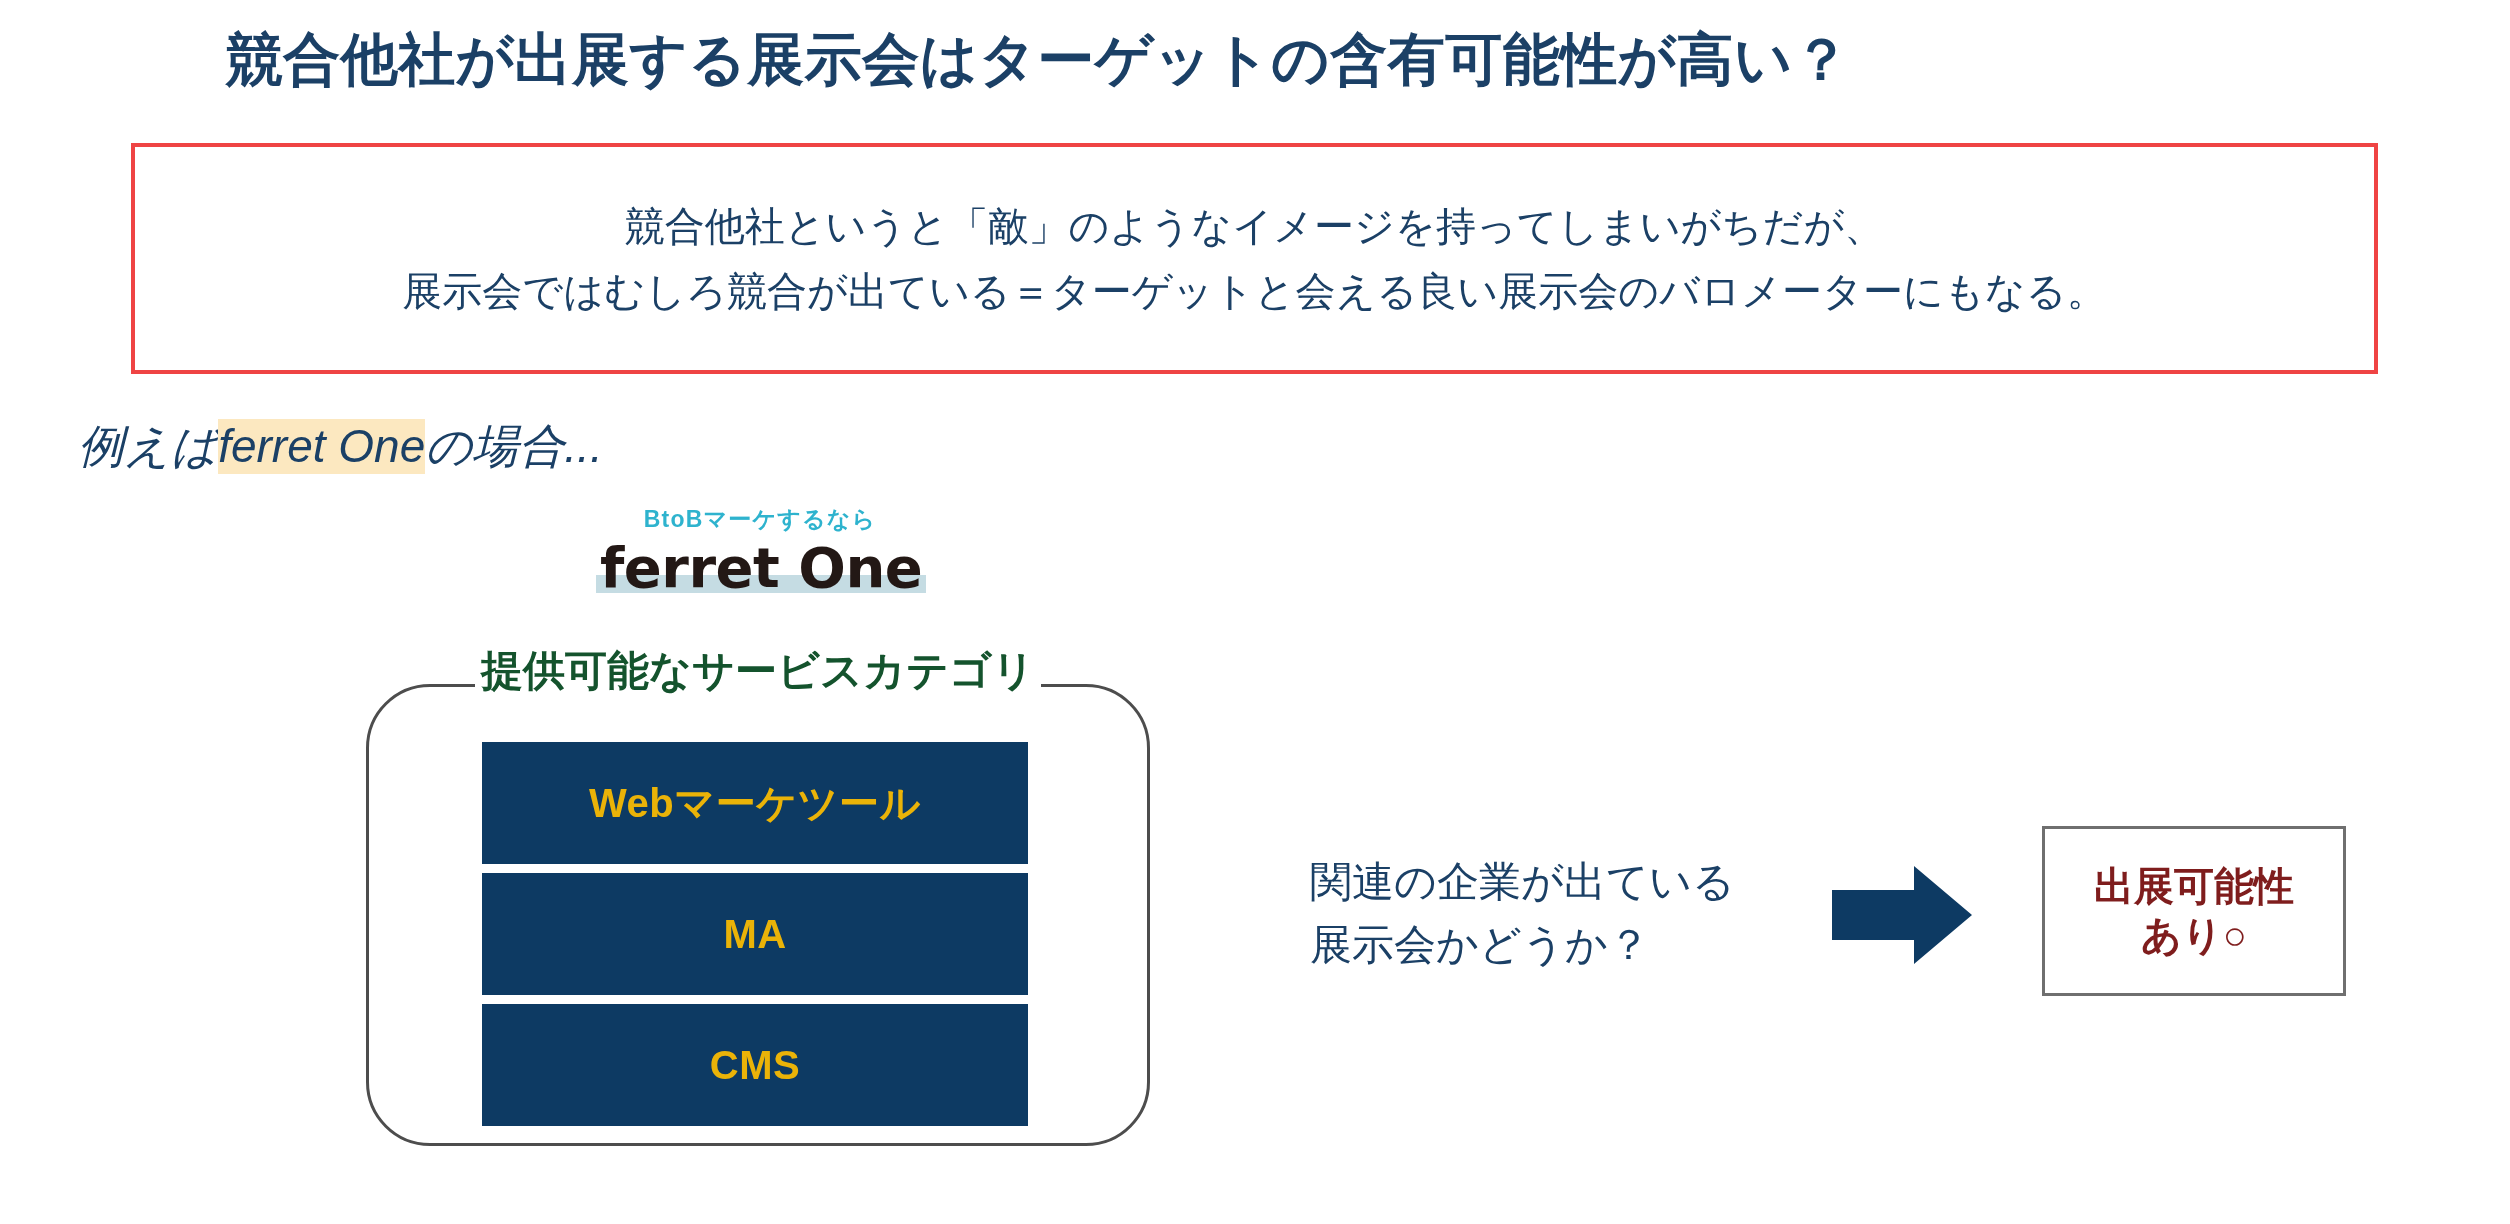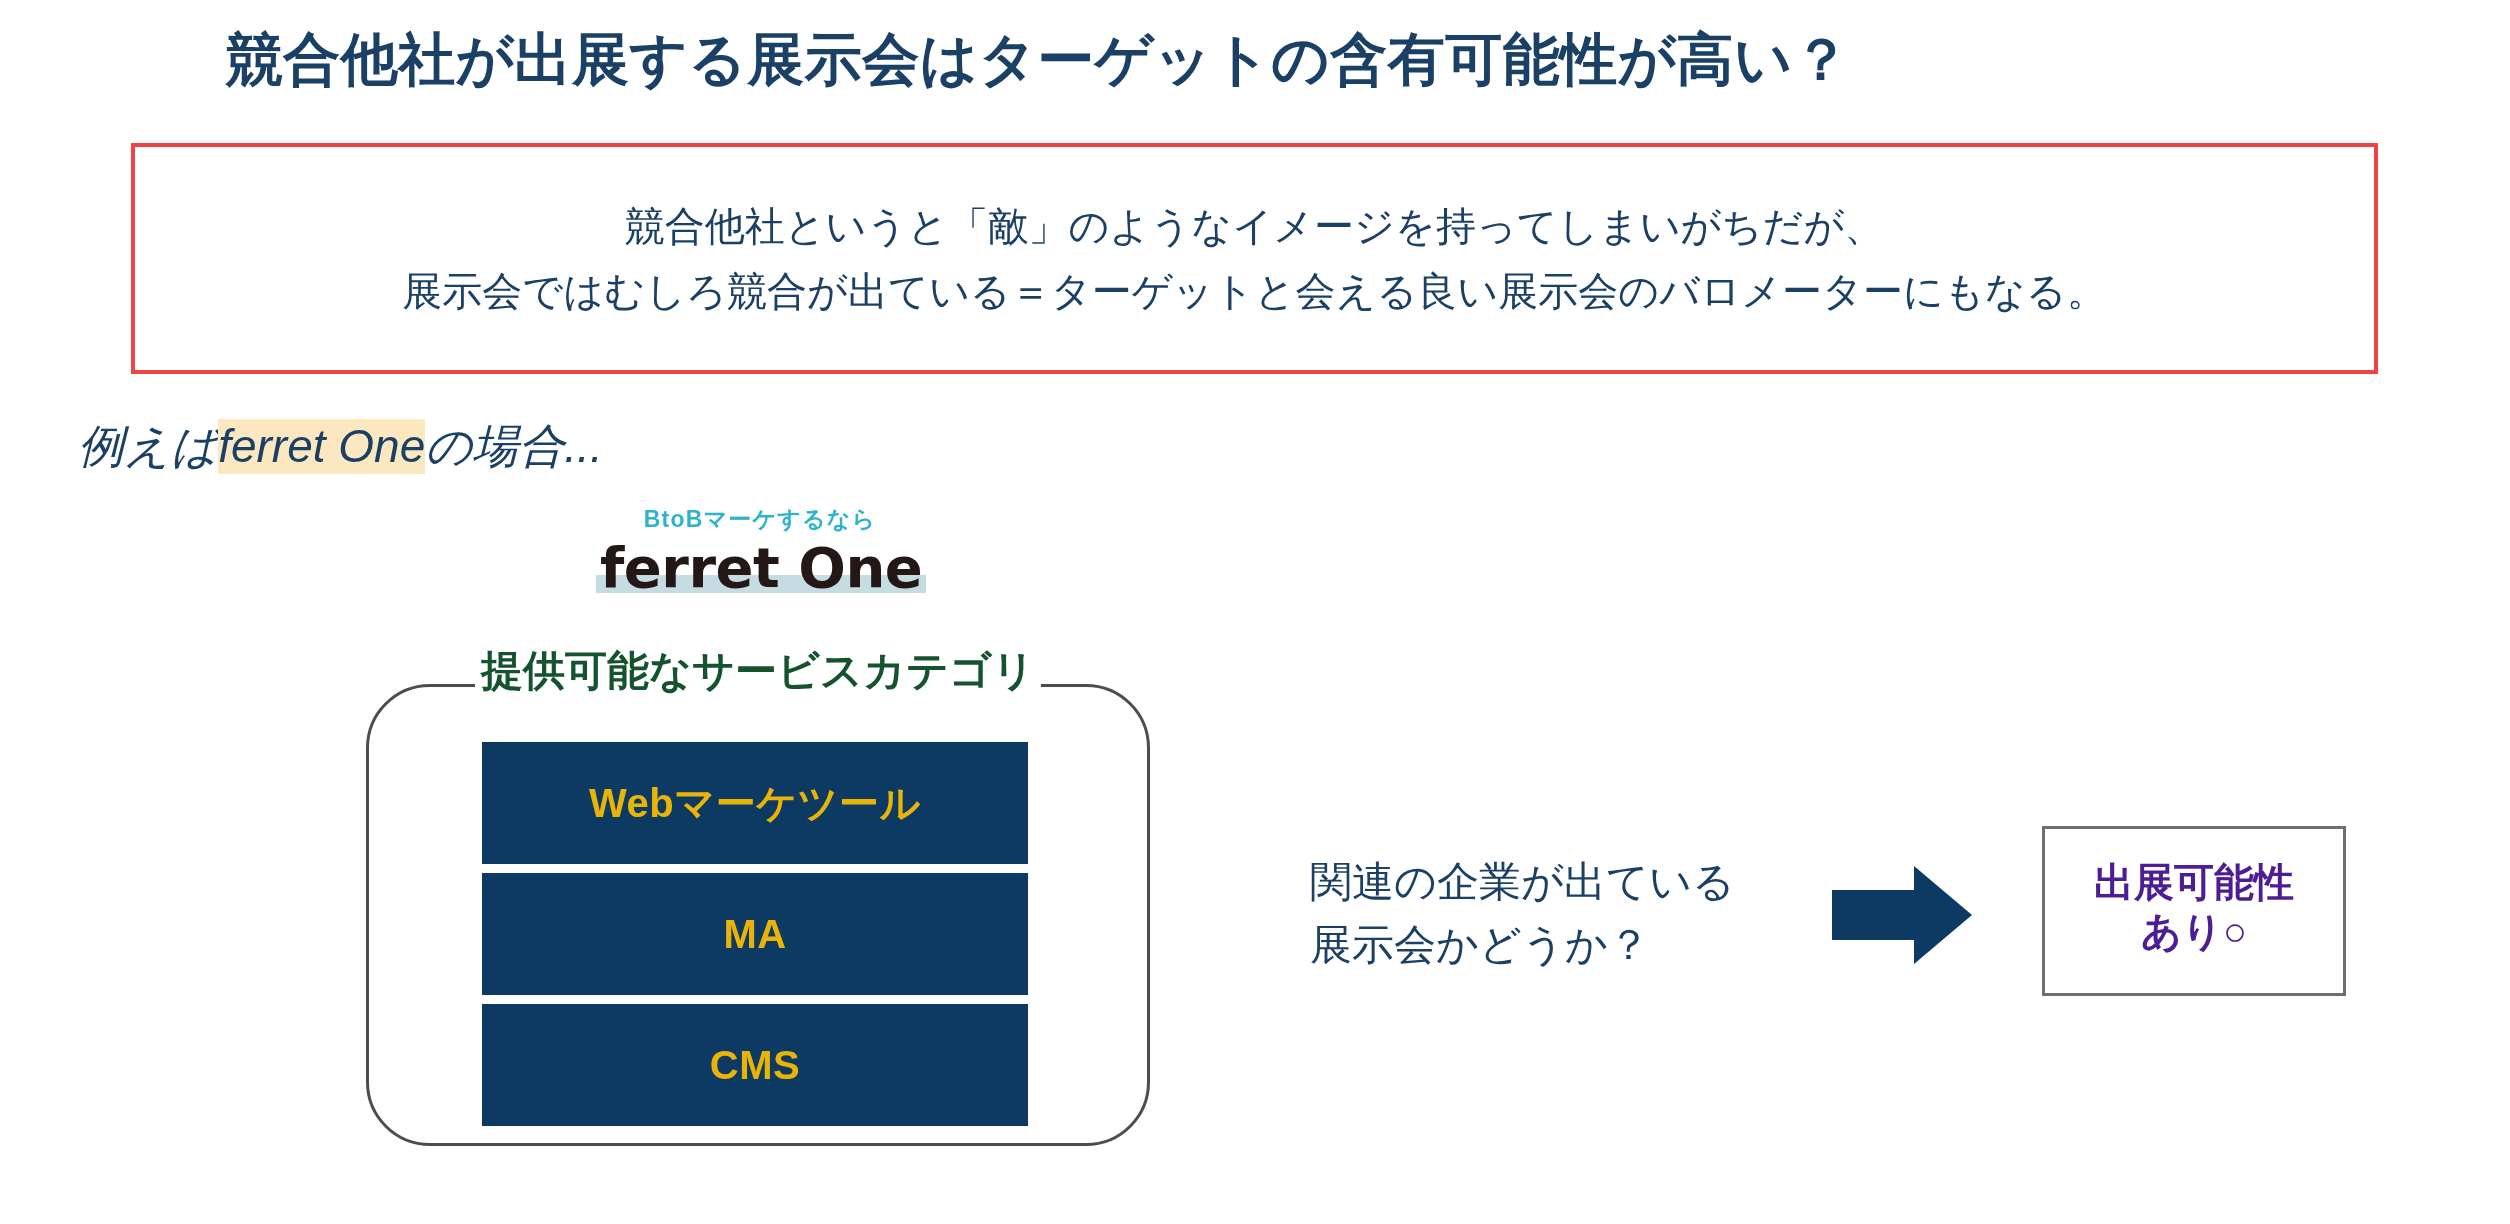--- a/index.html
+++ b/index.html
@@ -197,24 +197,23 @@
     border: 3px solid #6f6f6f;
     background: #ffffff;
     display: flex;
     flex-direction: column;
     align-items: center;
     justify-content: center;
   }
   .result-line {
     font-size: 40px;
     font-weight: 700;
-    color: #4c1d95;
+    color: #7f1d1d;
     line-height: 1.22;
     white-space: nowrap;
-    font-family: Liberation Mono, monospace;
   }
 </style>
 </head>
 <body>
 
 <div class="slide-title">競合他社が出展する展示会はターゲットの含有可能性が高い？</div>
 
 <div class="lead-box">
   <div class="lead-line">競合他社というと「敵」のようなイメージを持ってしまいがちだが、</div>
   <div class="lead-line">展示会ではむしろ競合が出ている＝ターゲットと会える良い展示会のバロメーターにもなる。</div>

